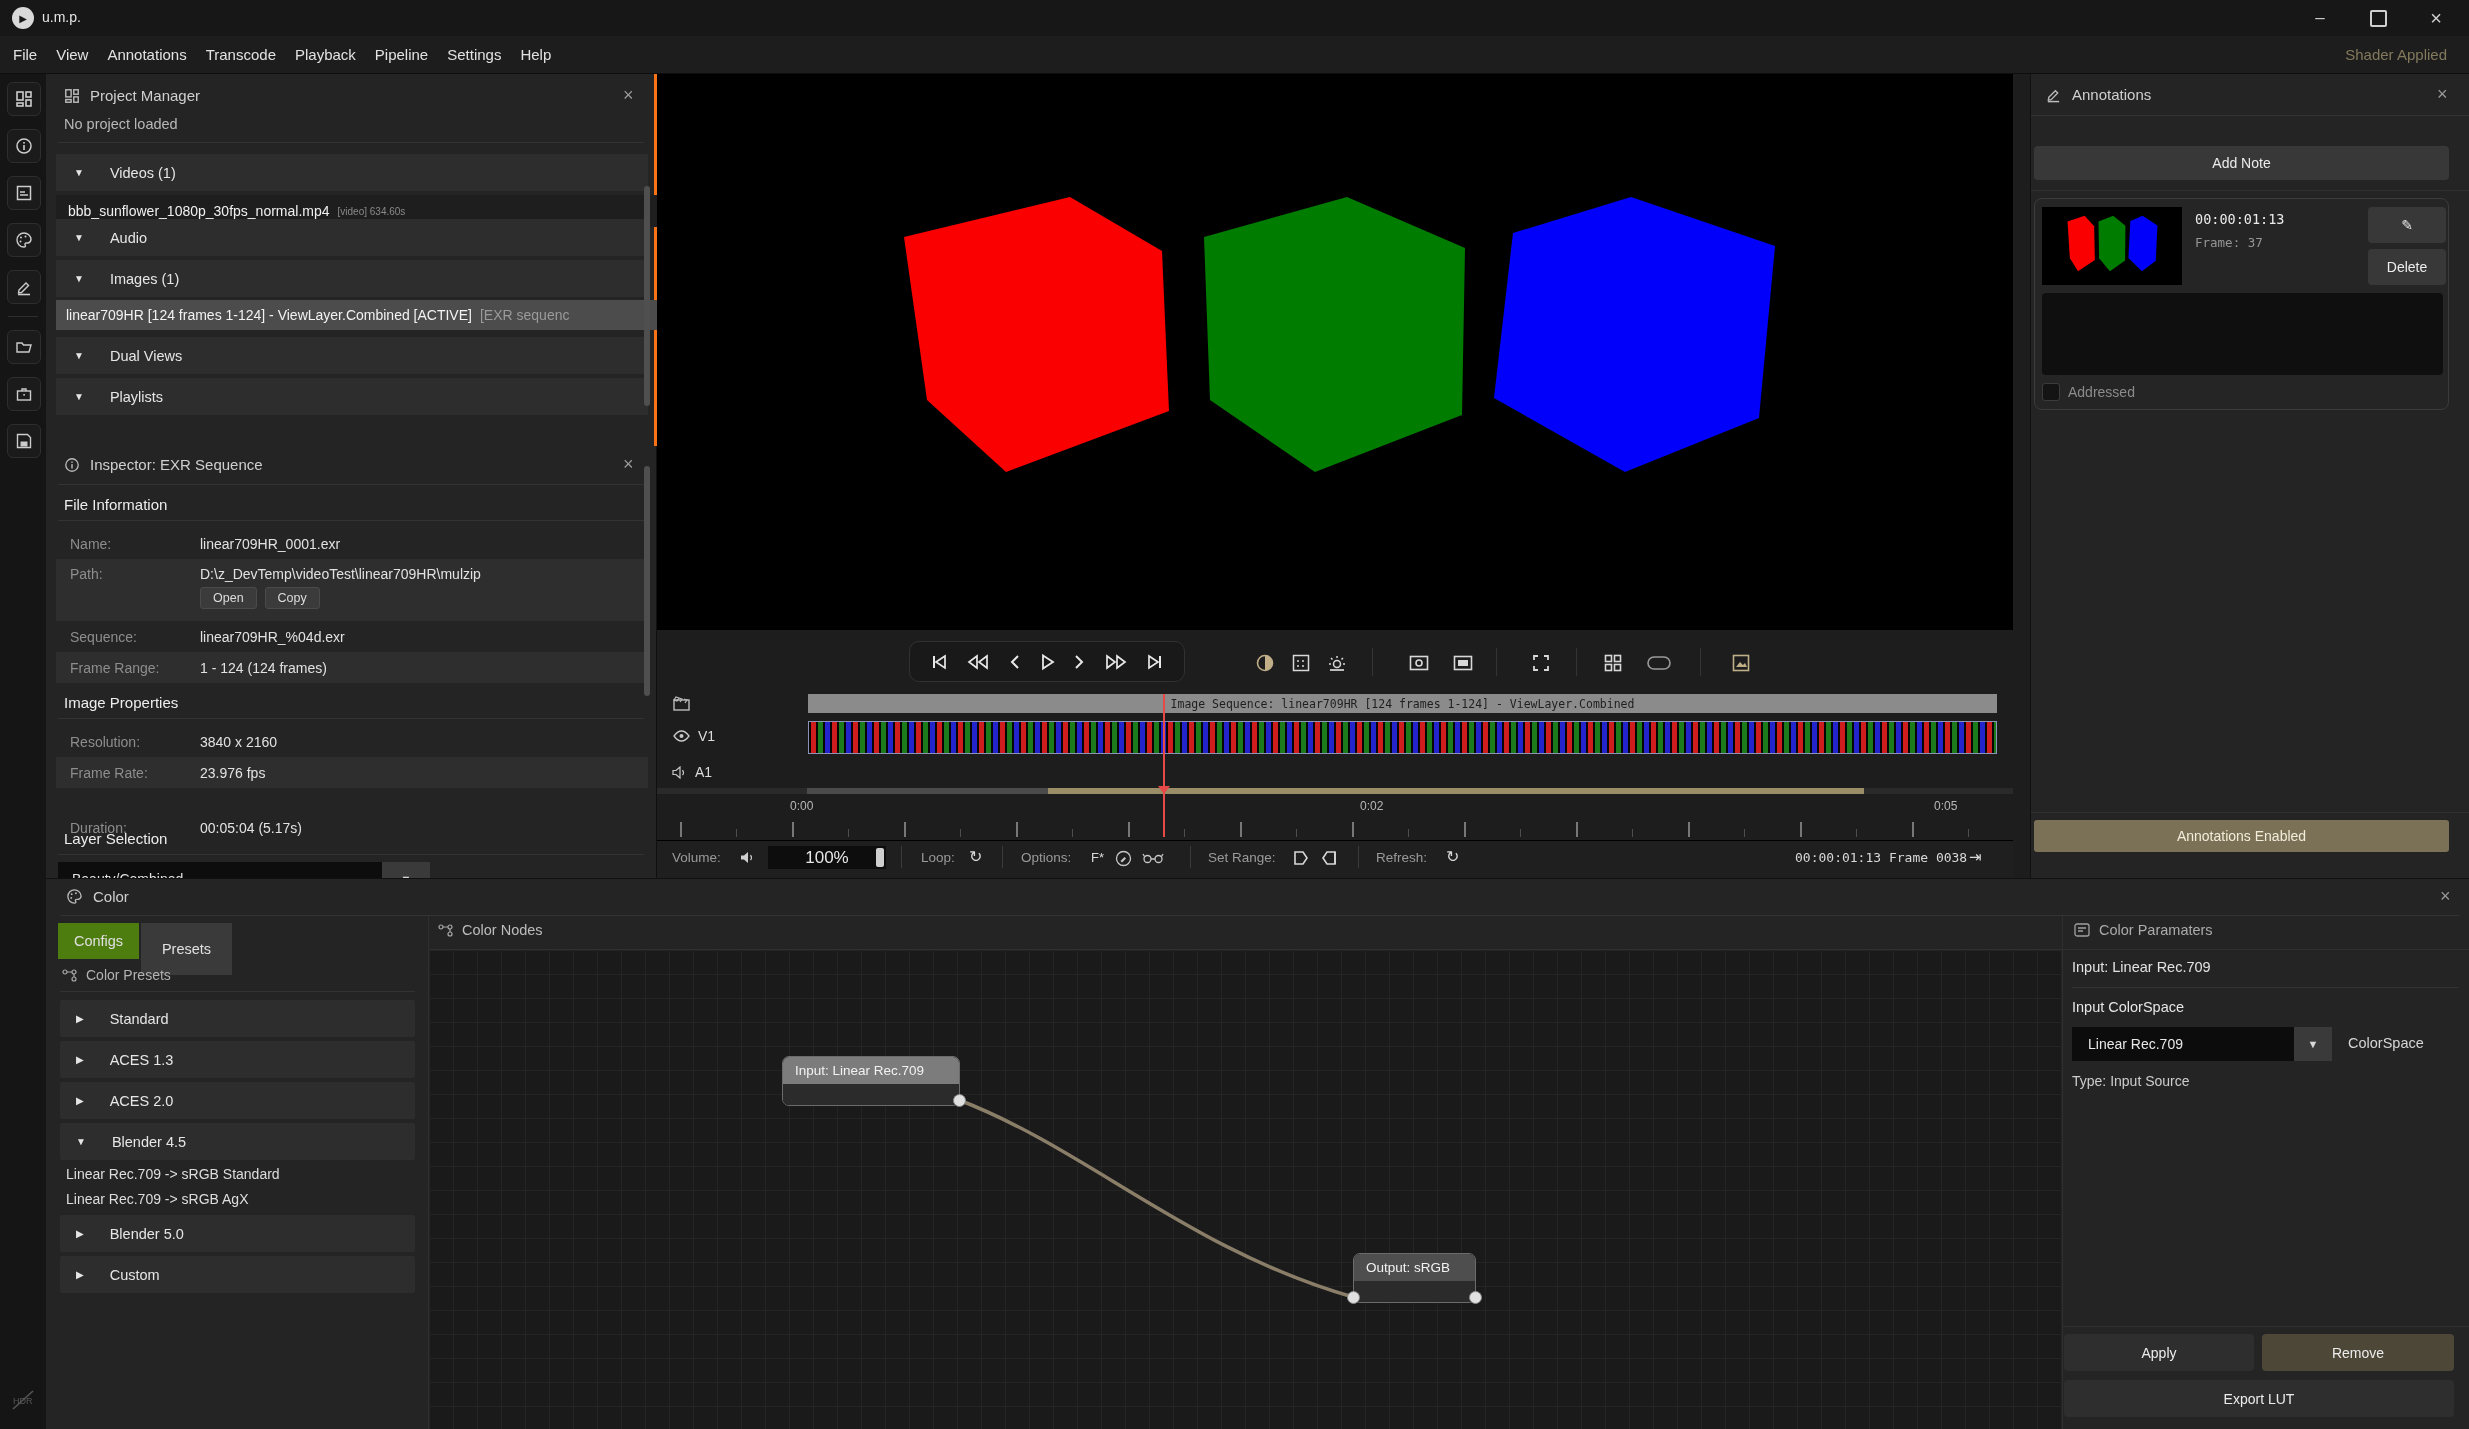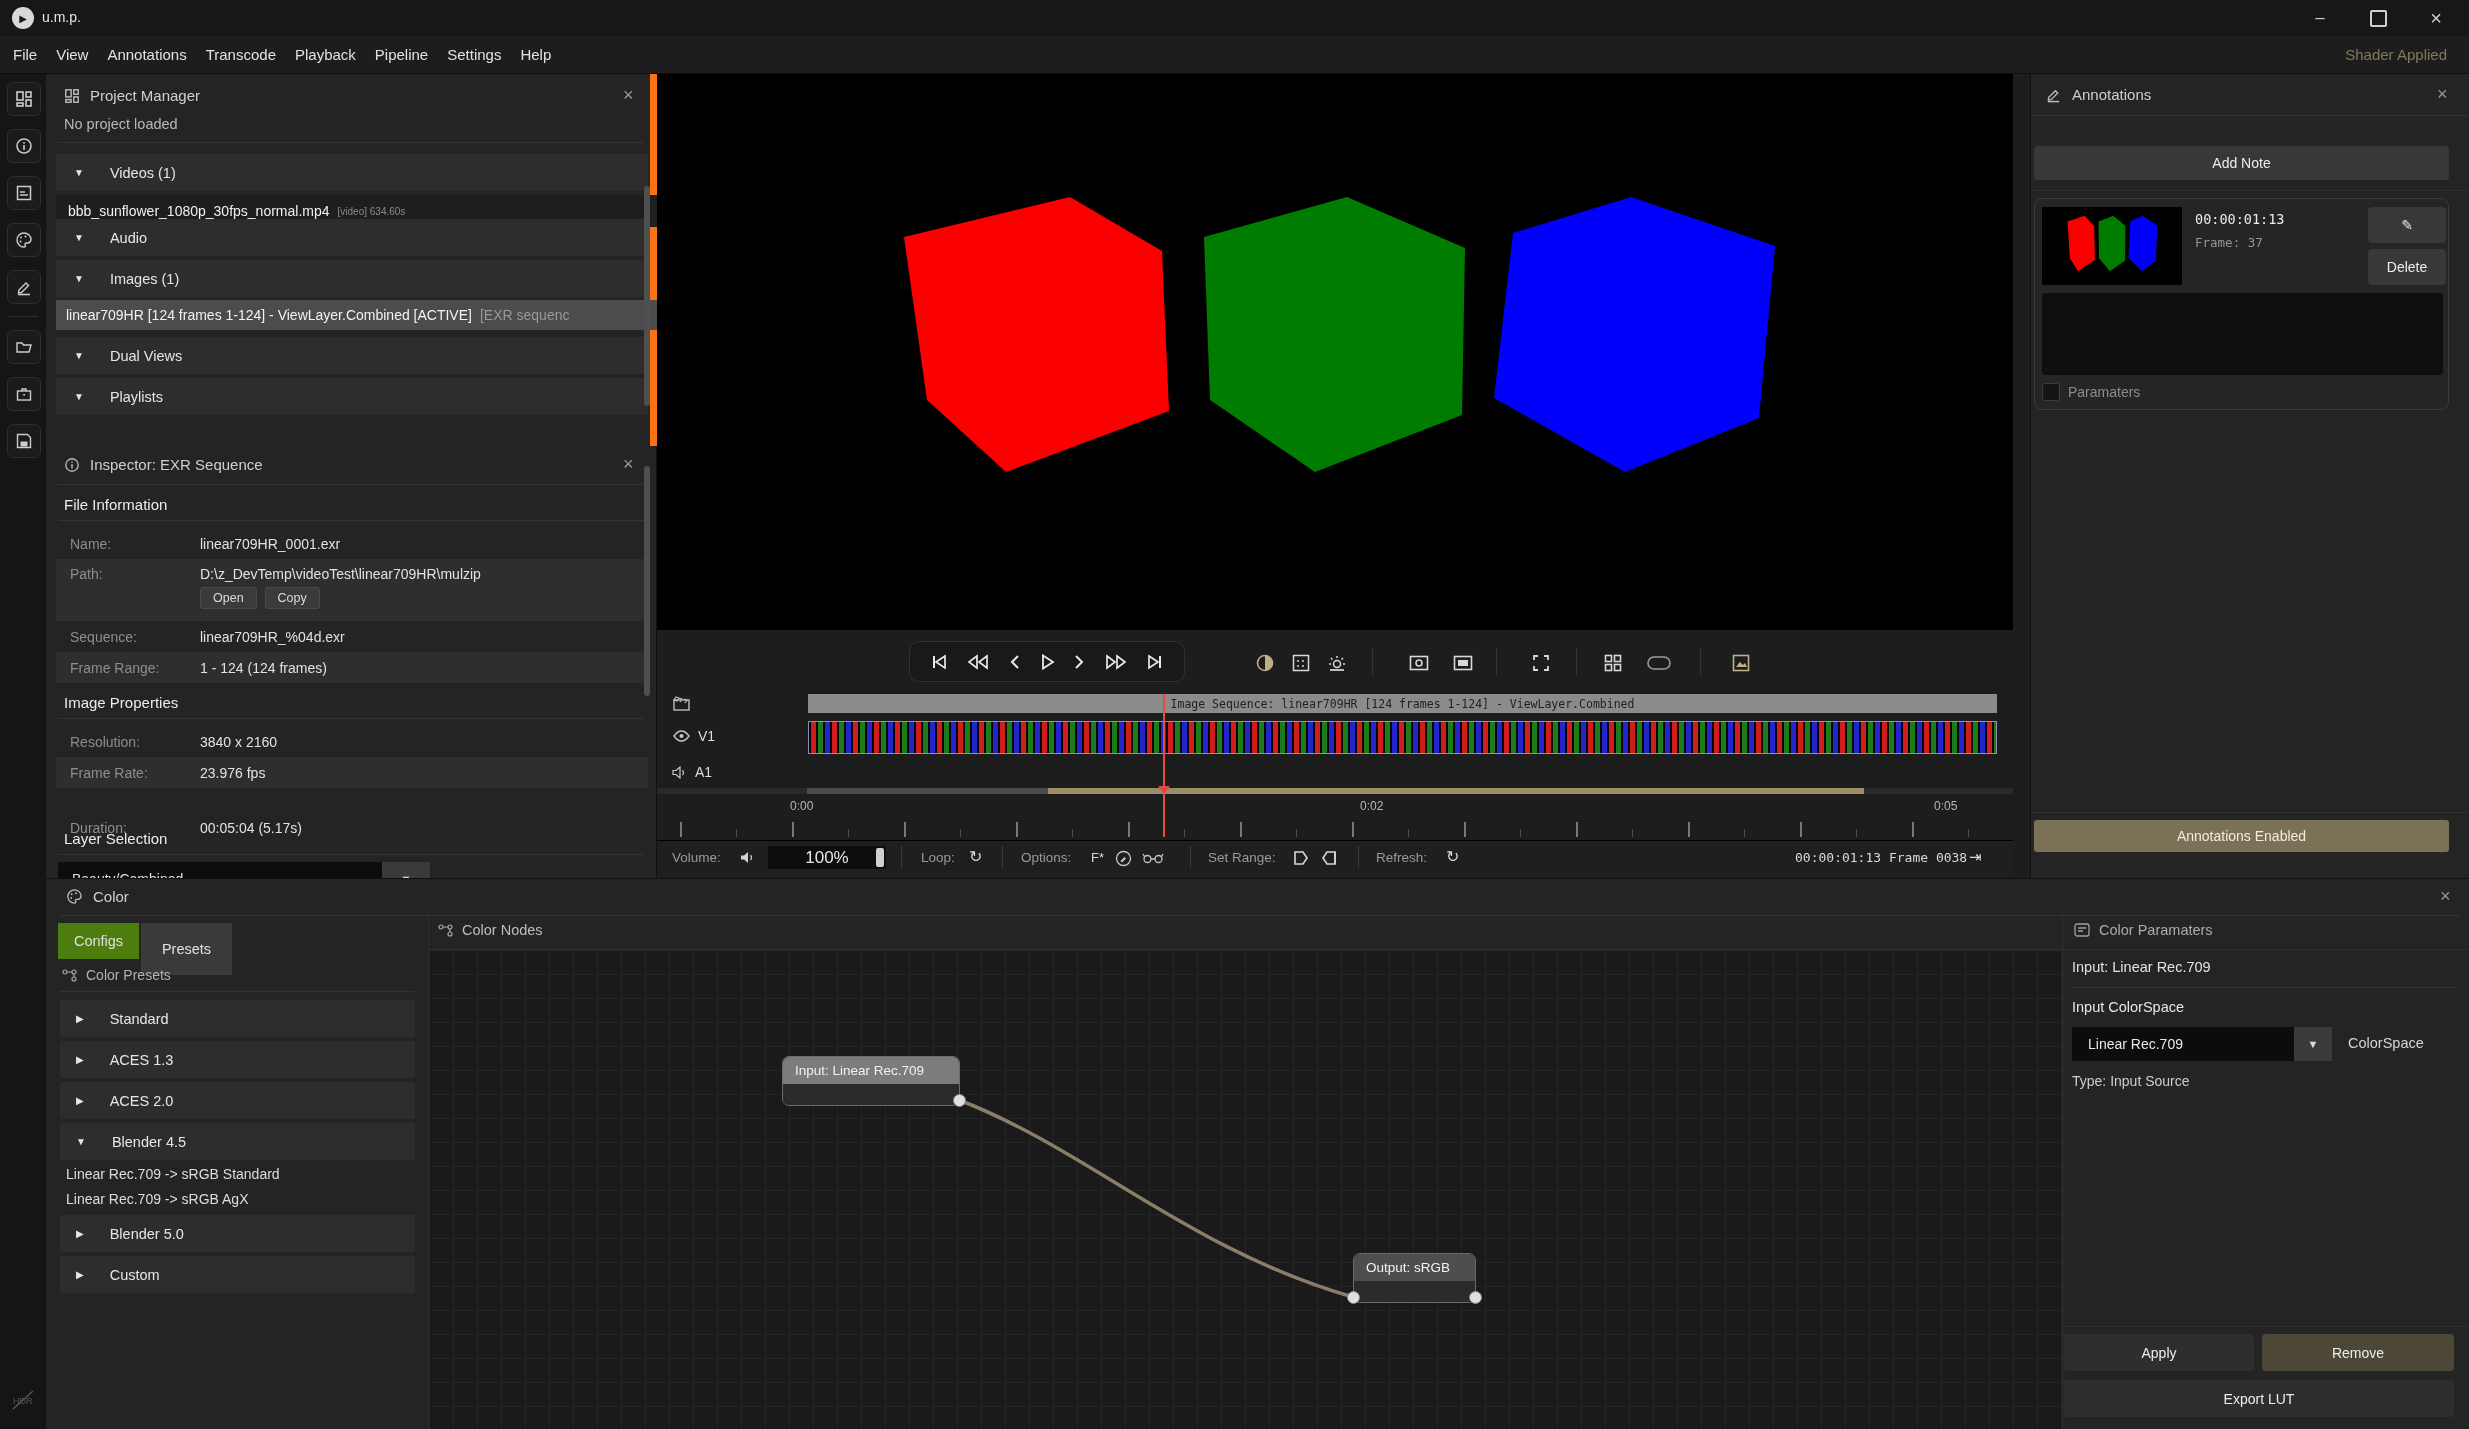--- a/index.html
+++ b/index.html
@@ -141,21 +141,21 @@
         <rect x="5.5" y="9.5" width="7" height="5" fill="#cccccc"></rect>
       </svg>
   </div>
   <div class="abs" style="left:8px;top:1385px;width:30px;height:30px;">
     <svg width="30" height="30" viewBox="0 0 30 30">
         <text x="5" y="19" font-size="9" fill="#555" font-family="Liberation Sans,sans-serif">HDR</text>
         <path d="M5 24L25 6" stroke="#555" stroke-width="1.6"></path>
       </svg>
   </div>
 
-  <div class="abs panel" style="left:46px;top:74px;width:611px;height:372px;border-right:7px solid #f97316;">
+  <div class="abs panel" style="left:46px;top:74px;width:611px;height:372px;border-right:3px solid #f97316;">
     <div class="phead" style="position:absolute;left:18px;top:13px;">
       <svg width="16" height="16" viewBox="0 0 18 18">
           <g fill="none" stroke="#bbbbbb" stroke-width="1.6">
             <rect x="2" y="2" width="6" height="8"></rect>
             <rect x="11" y="2" width="5" height="5"></rect>
             <rect x="2" y="13" width="6" height="3"></rect>
             <rect x="11" y="10" width="5" height="6"></rect>
           </g>
         </svg>
       <span>Project Manager</span>
@@ -468,21 +468,21 @@
         </svg>
       </div>
       <div class="abs mono" style="left:160px;top:12px;color:#eaeaea;font-size:13.5px;">00:00:01:13</div>
       <div class="abs mono" style="left:160px;top:36px;color:#969696;font-size:12.5px;">Frame: 37</div>
       <div class="btn abs" style="left:333px;top:8px;width:78px;height:36px;">
         <span>✎</span>
       </div>
       <div class="btn abs" style="left:333px;top:50px;width:78px;height:36px;">Delete</div>
       <div class="abs" style="left:7px;top:94px;width:401px;height:82px;background:#0f0f0f;border-radius:4px;"></div>
       <div class="abs" style="left:7px;top:184px;width:16px;height:16px;background:#141414;border:1px solid #3c3c3c;border-radius:3px;"></div>
-      <div class="abs" style="left:33px;top:185px;color:#8c8c8c;font-size:14px;">Paramaters</div>
+      <div class="abs" style="left:33px;top:185px;color:#8c8c8c;font-size:14px;">Addressed</div>
     </div>
 
     <div class="abs divider" style="left:0;top:738px;width:439px;background:#303030;"></div>
     <div class="btn abs" style="left:3px;top:746px;width:415px;height:32px;background:#7b7157;color:#f2ecda;border-radius:3px;">Annotations Enabled</div>
   </div>
 
   <div class="abs panel" style="left:46px;top:878px;width:2423px;height:551px;border-top:1px solid #101010;">
     <div class="phead" style="position:absolute;left:20px;top:9px;">
       <svg width="17" height="17" viewBox="0 0 18 18">
           <path d="M9 2a7 7 0 1 0 0 14c1.5 0 1.8-1 1.2-1.8-.7-.9-.2-2.2 1.3-2.2H13a4 4 0 0 0 3-3.6A7 7 0 0 0 9 2z" fill="none" stroke="#bbbbbb" stroke-width="1.4"></path>

